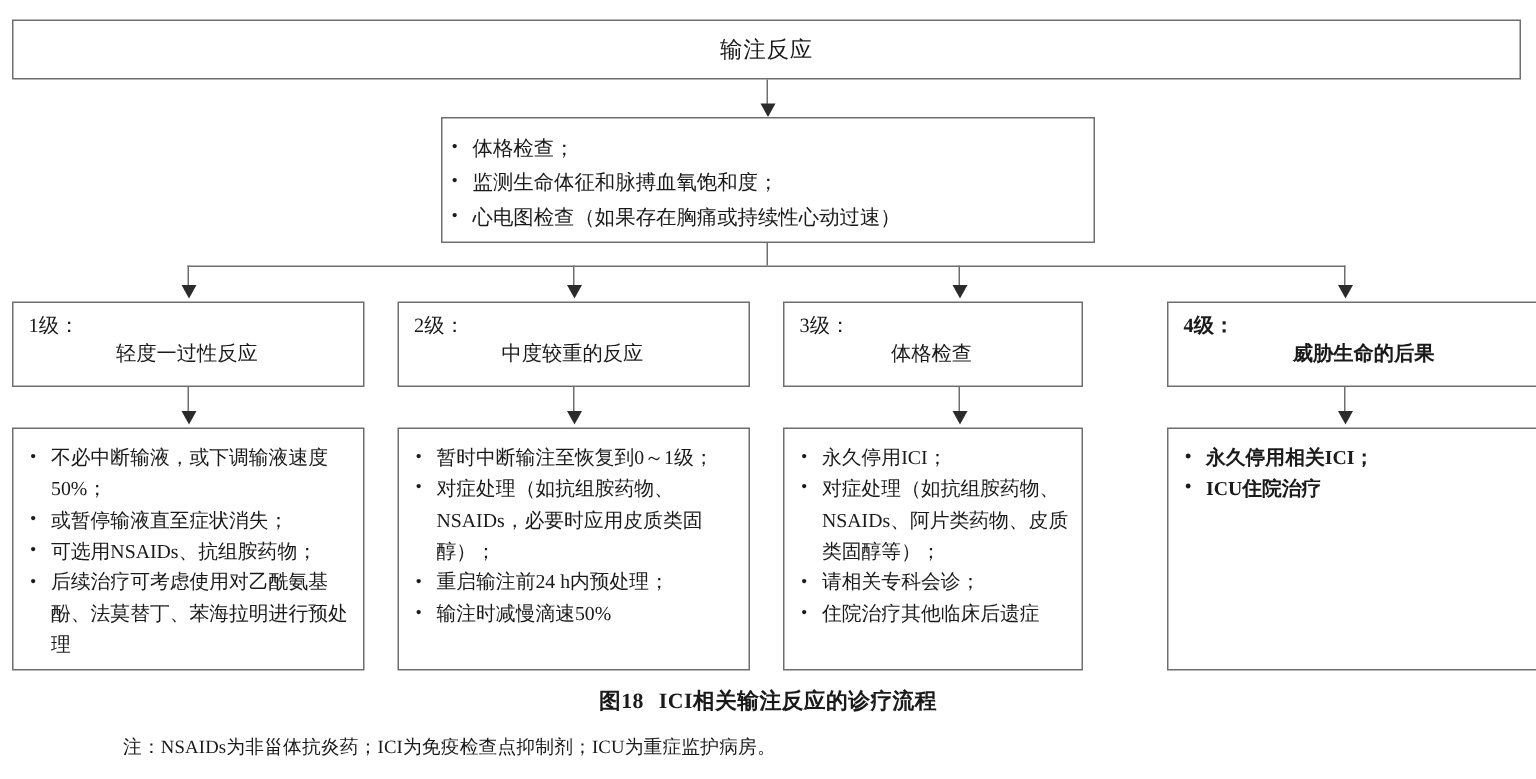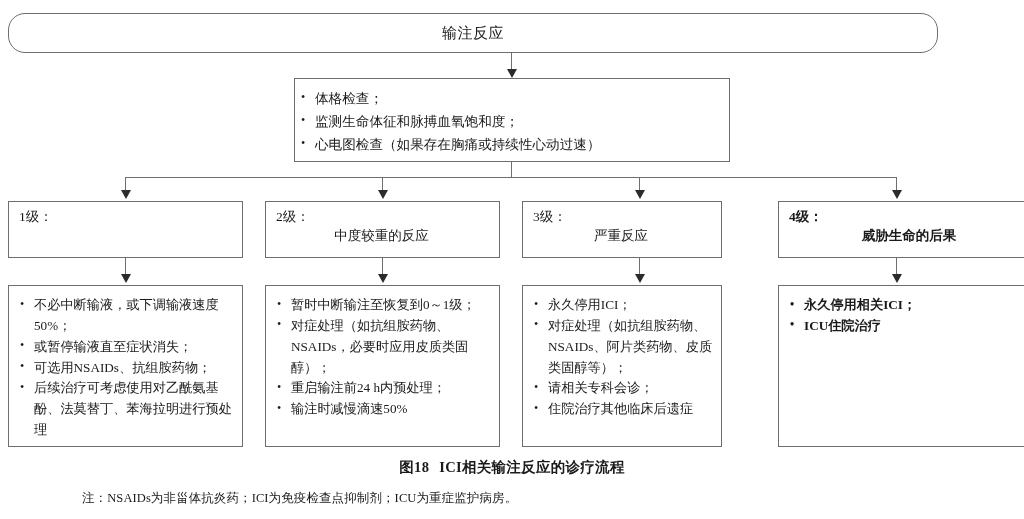--- a/index.html
+++ b/index.html
@@ -25,26 +25,25 @@
     position: absolute;
     box-sizing: border-box;
     border: 1px solid #6e6e6e;
     background: #ffffff;
   }
 
   
   #root-box {
     left: 8px;
     top: 13px;
-    width: 930px;
+    width: 1006px;
     height: 40px;
     display: flex;
     align-items: center;
     justify-content: center;
-    border-radius: 17px;
   }
   #root-box .title {
     font-size: 15px;
     letter-spacing: 0.5px;
   }
 
   
   #assess-box {
     left: 294px;
     top: 78px;
@@ -184,28 +183,29 @@
   <div class="arrow" style="left:378px; top:190px;"></div>
 
   <div class="line vline" style="left:639px; top:177px; height:14px;"></div>
   <div class="arrow" style="left:635px; top:190px;"></div>
 
   <div class="line vline" style="left:896px; top:177px; height:14px;"></div>
   <div class="arrow" style="left:892px; top:190px;"></div>
 
   <div class="box grade-box col1">
     <span class="grade-label">1级：</span>
+    <span class="grade-desc">轻度一过性反应</span>
   </div>
   <div class="box grade-box col2">
     <span class="grade-label">2级：</span>
     <span class="grade-desc">中度较重的反应</span>
   </div>
   <div class="box grade-box col3">
     <span class="grade-label">3级：</span>
-    <span class="grade-desc">严重反应</span>
+    <span class="grade-desc">体格检查</span>
   </div>
   <div class="box grade-box col4">
     <span class="grade-label">4级：</span>
     <span class="grade-desc">威胁生命的后果</span>
   </div>
 
   <div class="line vline" style="left:125px; top:258px; height:17px;"></div>
   <div class="arrow" style="left:121px; top:274px;"></div>
 
   <div class="line vline" style="left:382px; top:258px; height:17px;"></div>

